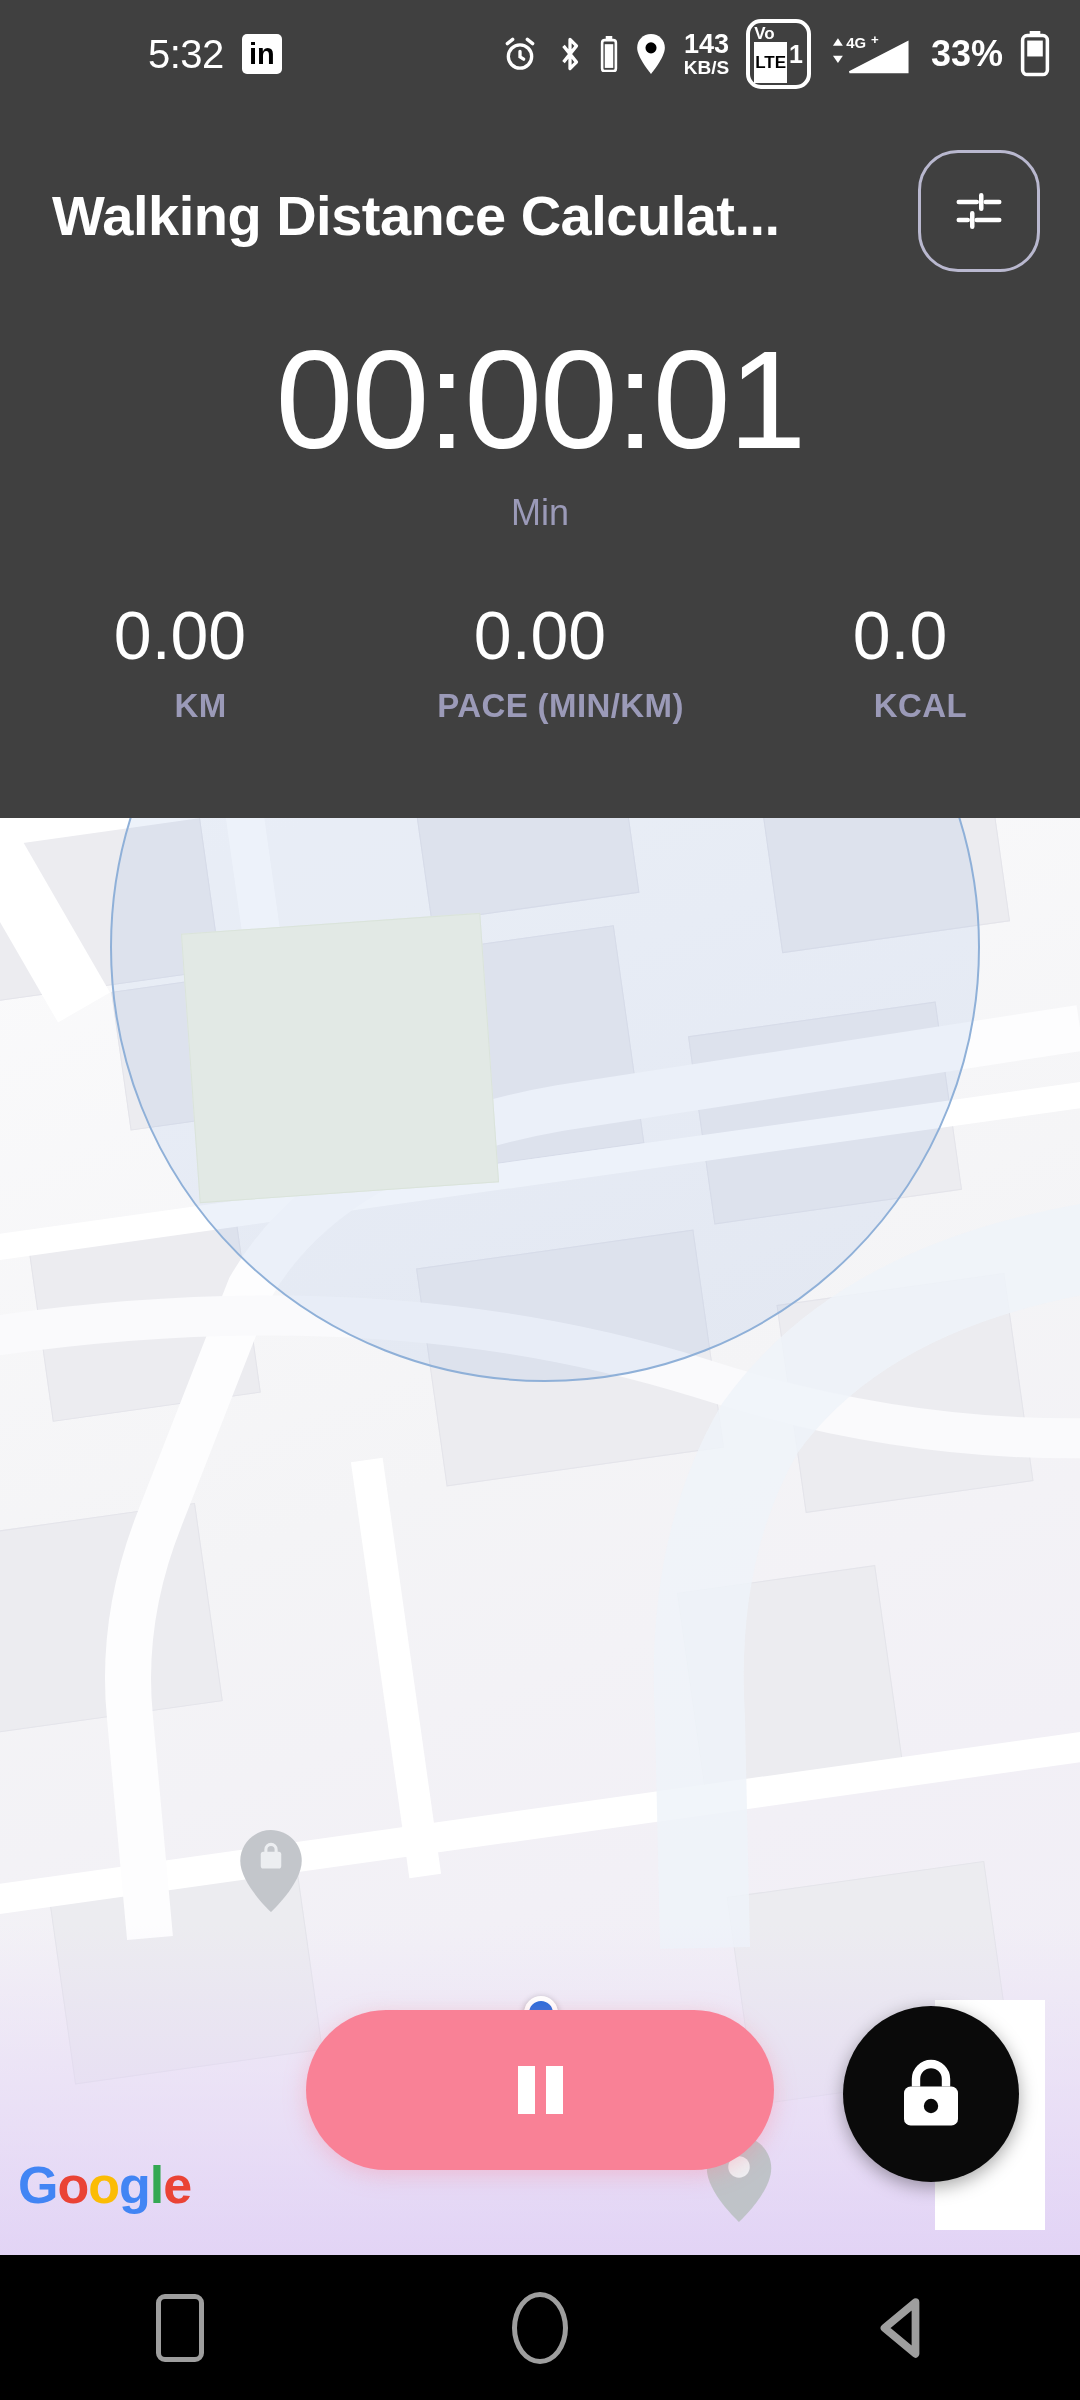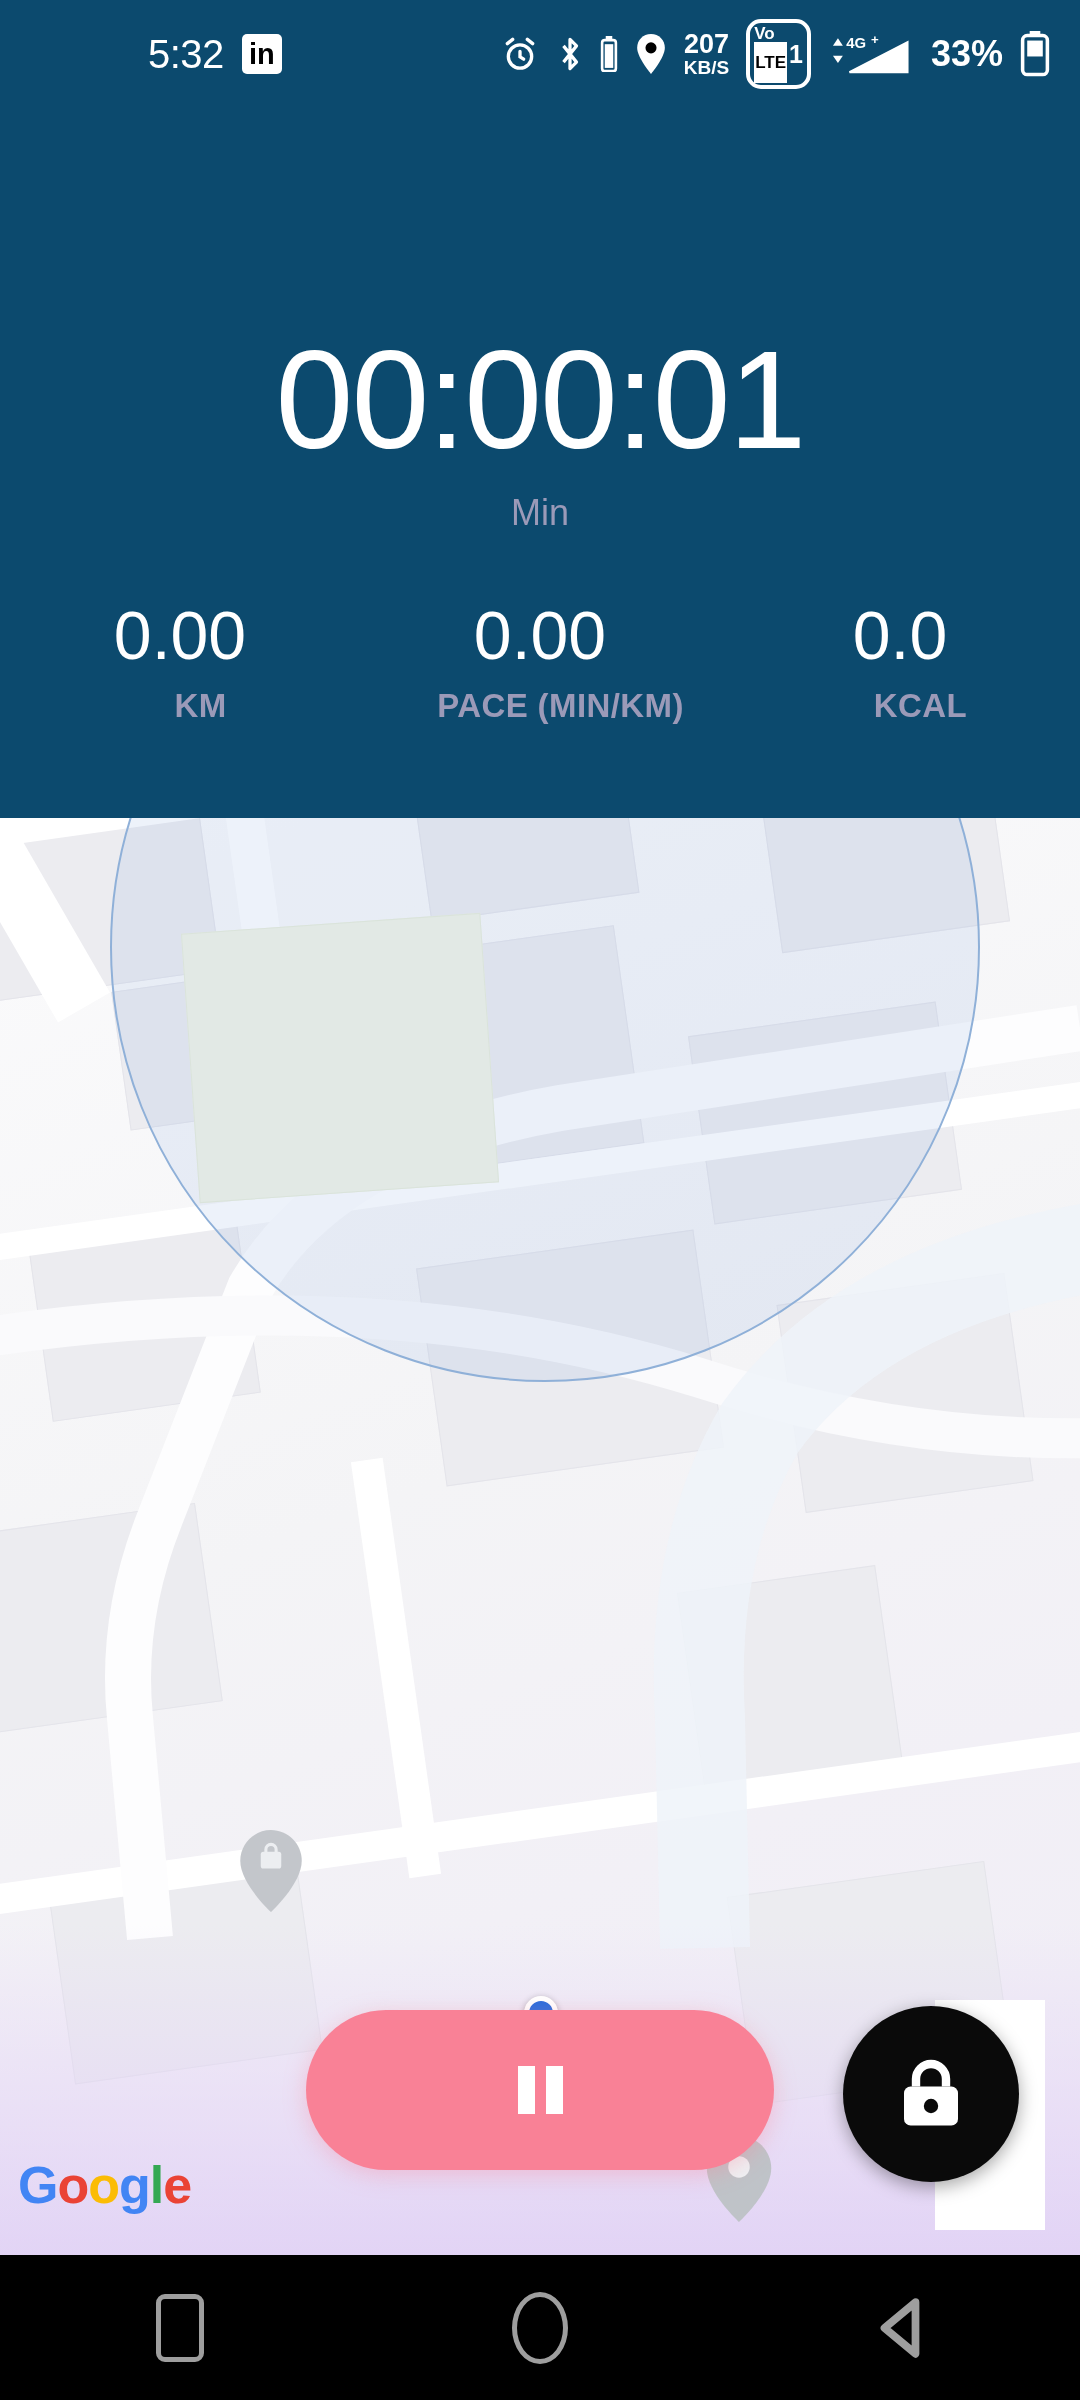--- a/index.html
+++ b/index.html
@@ -2,21 +2,21 @@
 <html><head>
 <meta charset="utf-8">
 <style>
   * { margin:0; padding:0; box-sizing:border-box; }
   html, body {
     width:1080px; height:2400px;
     background:#000;
     font-family:"Liberation Sans", sans-serif;
     overflow:hidden;
   }
-  #phone { position:relative; width:1080px; height:2400px; background:#0c4a6e; overflow:hidden; }
+  #phone { position:relative; width:1080px; height:2400px; background:#404040; overflow:hidden; }
 
   
   .statusbar {
     position:absolute; top:0; left:0; width:1080px; height:108px;
     display:flex; align-items:center; color:#fff;
   }
   .sb-left { display:flex; align-items:center; gap:18px; margin-left:148px; }
   .sb-time { font-size:40px; font-weight:500; letter-spacing:-0.5px; }
   .li-icon {
     width:40px; height:40px; background:#fff; border-radius:5px;
@@ -184,21 +184,21 @@
         <rect x="0.8" y="2.5" width="8.4" height="19" rx="1.6" fill="none" stroke="#fff" stroke-width="1.6"></rect>
         <rect x="2.4" y="5" width="5.2" height="14.5" fill="#fff"></rect>
       </svg>
 
       <svg class="sb-icn" width="32" height="40" viewBox="0 0 20 26" fill="#fff">
         <path d="M10 0C4.9 0 1 3.9 1 9c0 6.4 9 17 9 17s9-10.6 9-17c0-5.1-3.9-9-9-9z"></path>
         <circle cx="10" cy="9" r="3.6" fill="#000"></circle>
       </svg>
 
       <div class="net-speed">
-        <span class="n1">207</span>
+        <span class="n1">143</span>
         <span class="n2">KB/S</span>
       </div>
 
       <div class="volte-box">
         <div class="volte-txt">
           <span class="v1">Vo</span>
           <span class="v2">LTE</span>
         </div>
         <span class="volte-num">1</span>
       </div>
@@ -215,20 +215,29 @@
       <span class="batt-pct">33%</span>
 
       <svg class="sb-icn" width="30" height="46" viewBox="0 0 16 26">
         <rect x="5" y="0" width="6" height="2.6" fill="#fff"></rect>
         <rect x="1" y="2.6" width="14" height="22" rx="2.6" fill="none" stroke="#fff" stroke-width="2"></rect>
         <rect x="3.6" y="5.4" width="8.8" height="9" fill="#fff"></rect>
       </svg>
     </div>
   </div>
 
+  <div class="header">
+    <div class="app-title">Walking Distance Calculat...</div>
+    <div class="settings-btn">
+      <svg width="54" height="54" viewBox="0 0 24 24" fill="none" stroke="#fff" stroke-width="2" stroke-linecap="round">
+        <path d="M3 8h8M15 8h6M3 16h4M11 16h10"></path>
+        <path d="M13 5v6M9 13v6"></path>
+      </svg>
+    </div>
+  </div>
 
   <div class="timer-wrap">
     <div class="timer">00:00:01</div>
     <div class="timer-label">Min</div>
   </div>
 
   <div class="stats">
     <div class="stat">
       <div class="stat-val">0.00</div>
       <div class="stat-lbl">KM</div>

